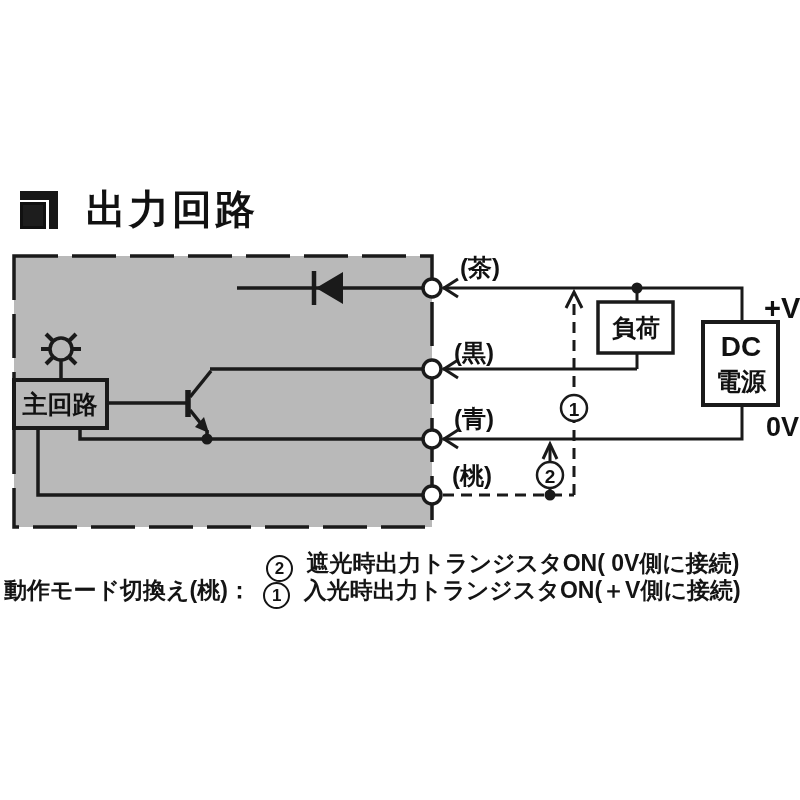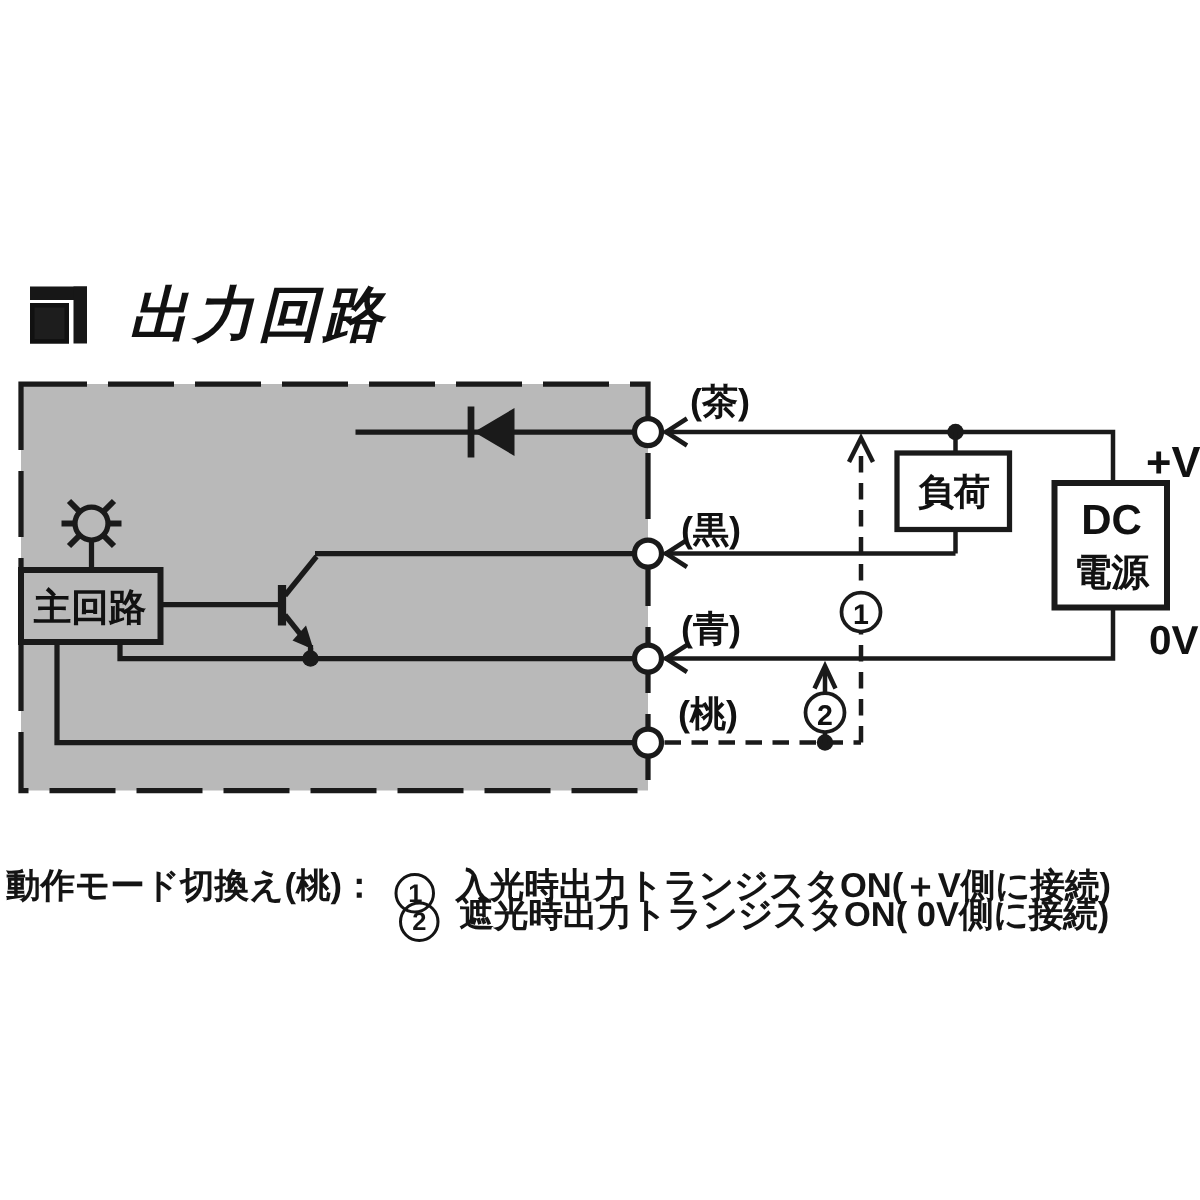--- a/index.html
+++ b/index.html
@@ -1,30 +1,30 @@
 <!DOCTYPE html>
 <html><head>
 <meta charset="utf-8">
 <style>
   html,body{margin:0;padding:0;}
   body{
     width:800px;height:800px;background:#ffffff;position:relative;
     font-family:"Liberation Sans","DejaVu Sans",sans-serif;
     overflow:hidden;color:#1a1a1a;
   }
-  .title-row{position:absolute;left:20px;top:182px;display:flex;align-items:center;gap:24px;font-style:italic;}
+  .title-row{position:absolute;left:20px;top:182px;display:flex;align-items:center;gap:24px;}
   .title-icon{position:relative;width:42px;height:42px;display:inline-block;}
   .title-icon .bar-top{position:absolute;left:0;top:2px;width:38px;height:9px;background:#171717;}
   .title-icon .bar-right{position:absolute;left:29px;top:2px;width:9px;height:38px;background:#171717;}
   .title-icon .inner-sq{position:absolute;left:0;top:13px;width:26px;height:27px;background:#1d1d1d;box-shadow:inset 0 0 0 3px #111;}
   .title-text{font-size:40px;font-weight:bold;letter-spacing:3px;color:#111;}
   svg{position:absolute;left:0;top:0;}
   .caption{position:absolute;font-size:23px;font-weight:bold;white-space:nowrap;color:#141414;}
   .cap1{left:4px;top:547px;margin-top:28px;}
-  .cap2{left:264px;top:594px;}
+  .cap2{left:264px;top:548px;}
   .cnum{
     display:inline-block;width:23px;height:23px;border:2px solid #141414;border-radius:50%;
     text-align:center;line-height:23px;font-size:17px;font-weight:bold;vertical-align:-3px;
     margin:0 7px 0 2px;
   }
   .cap-prefix{margin-right:4px;}
 </style>
 </head>
 <body>
 

